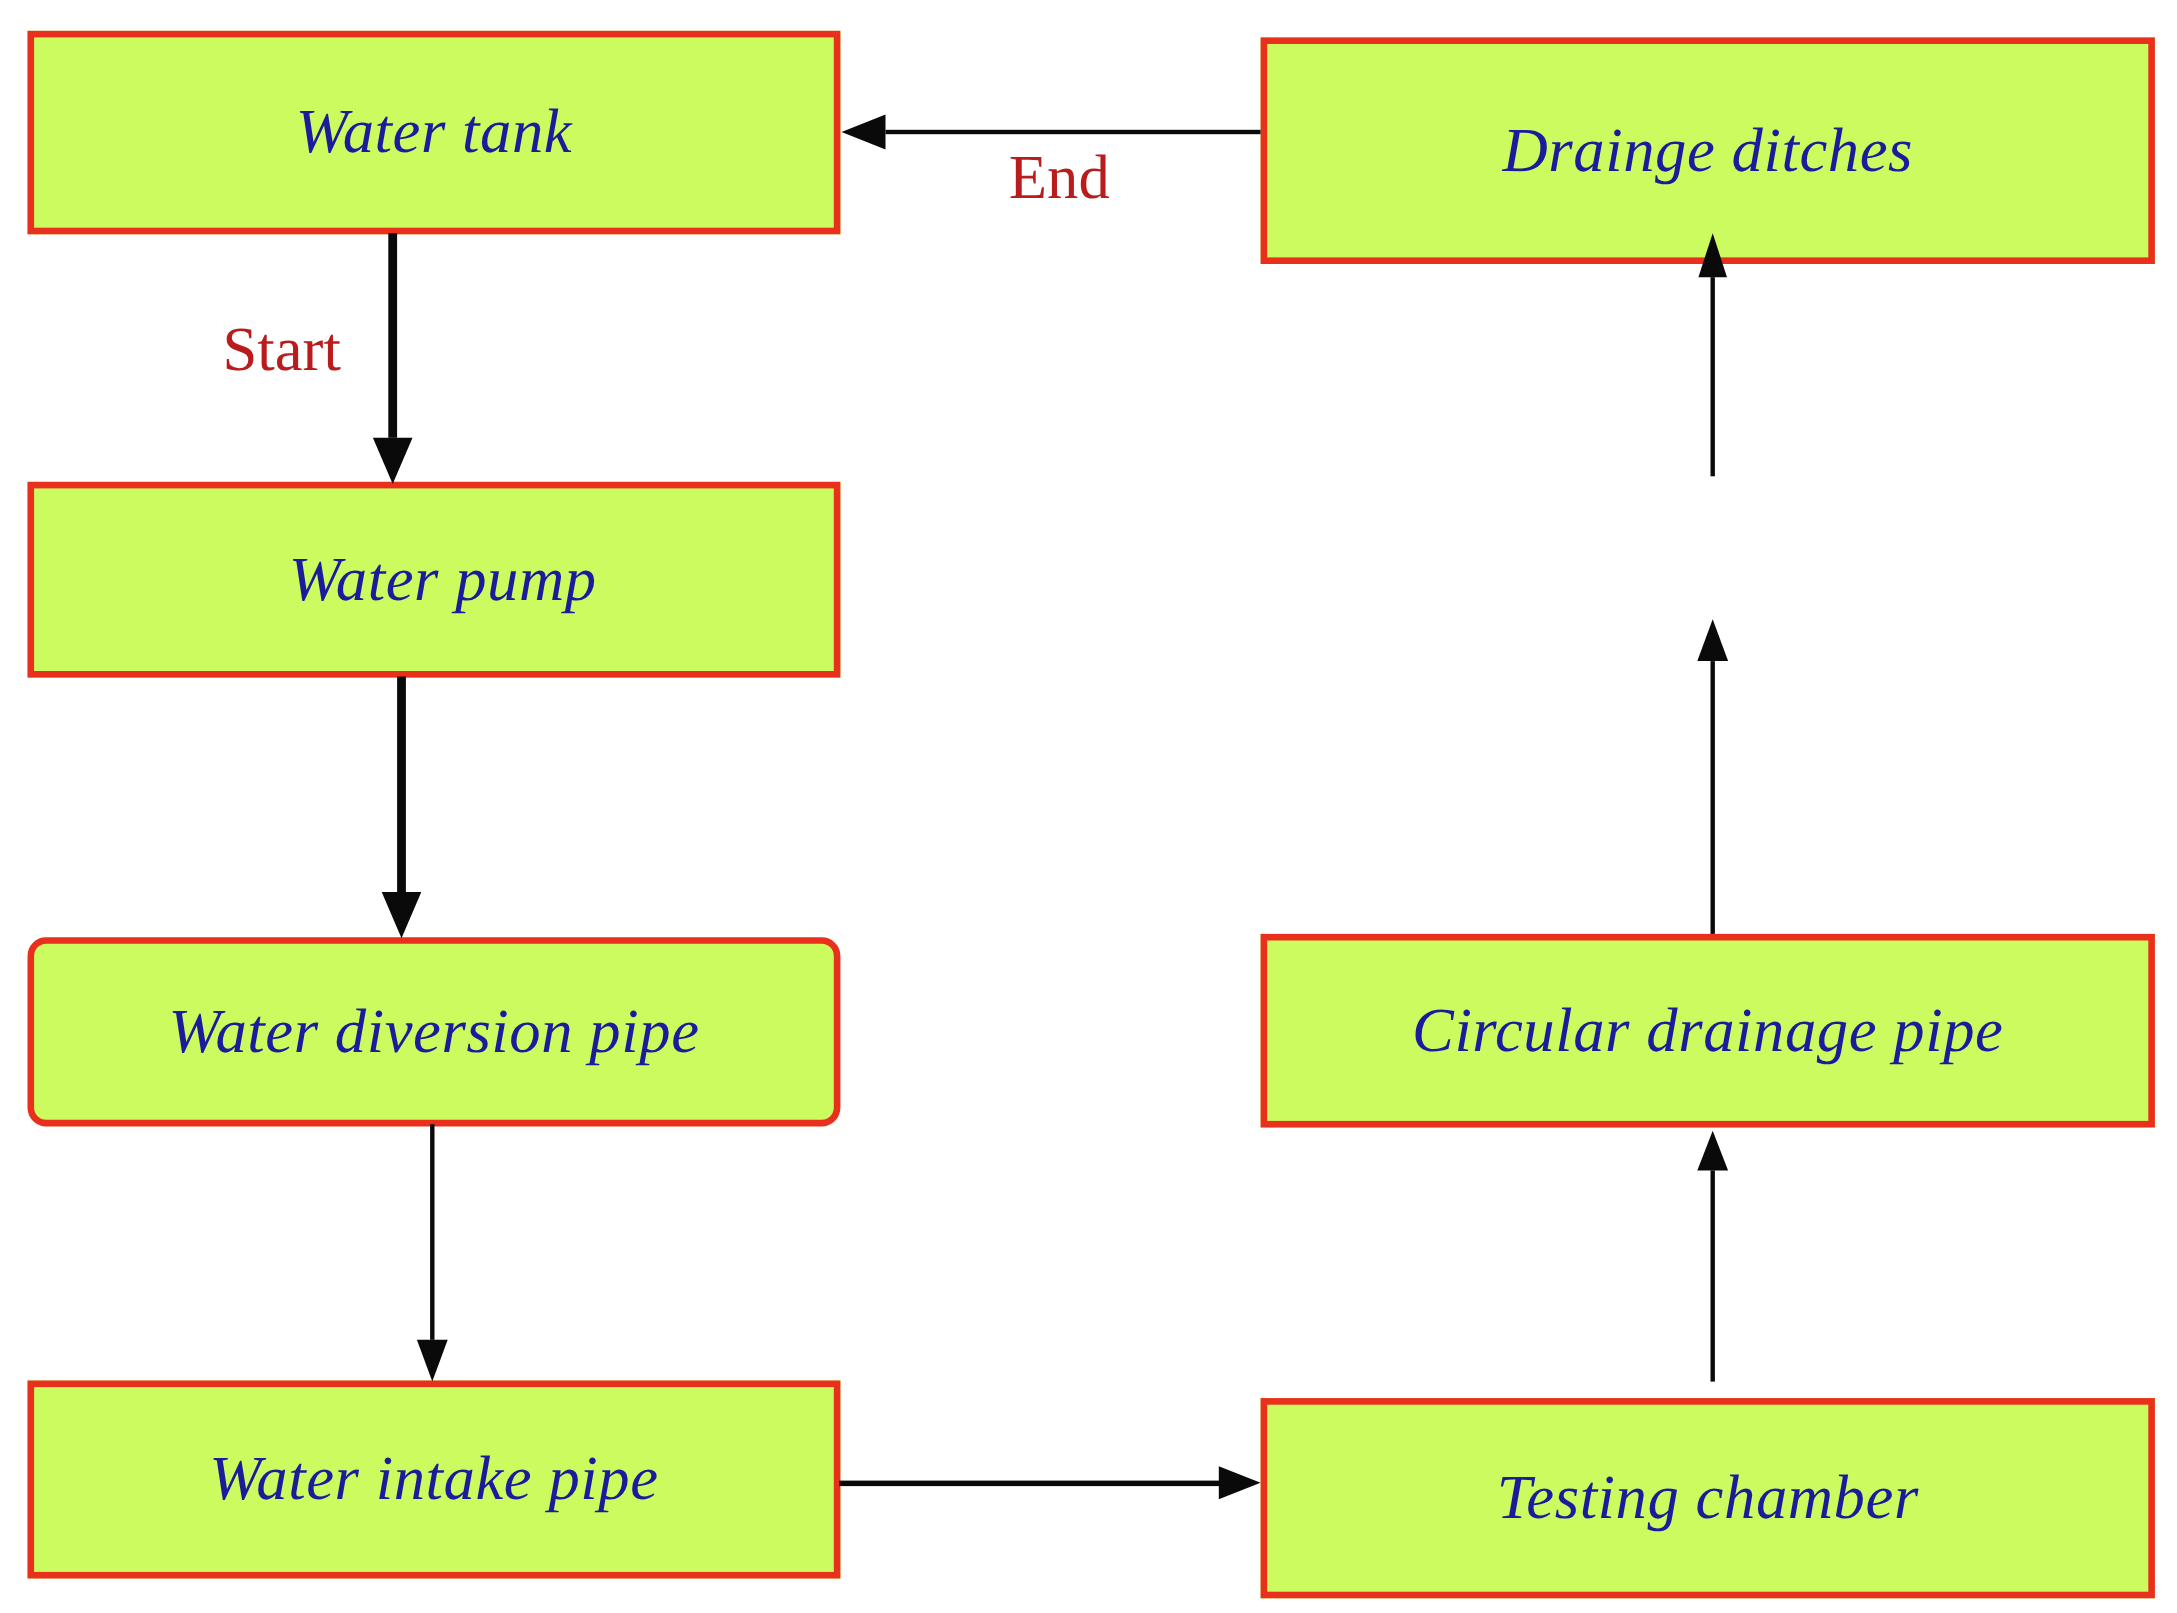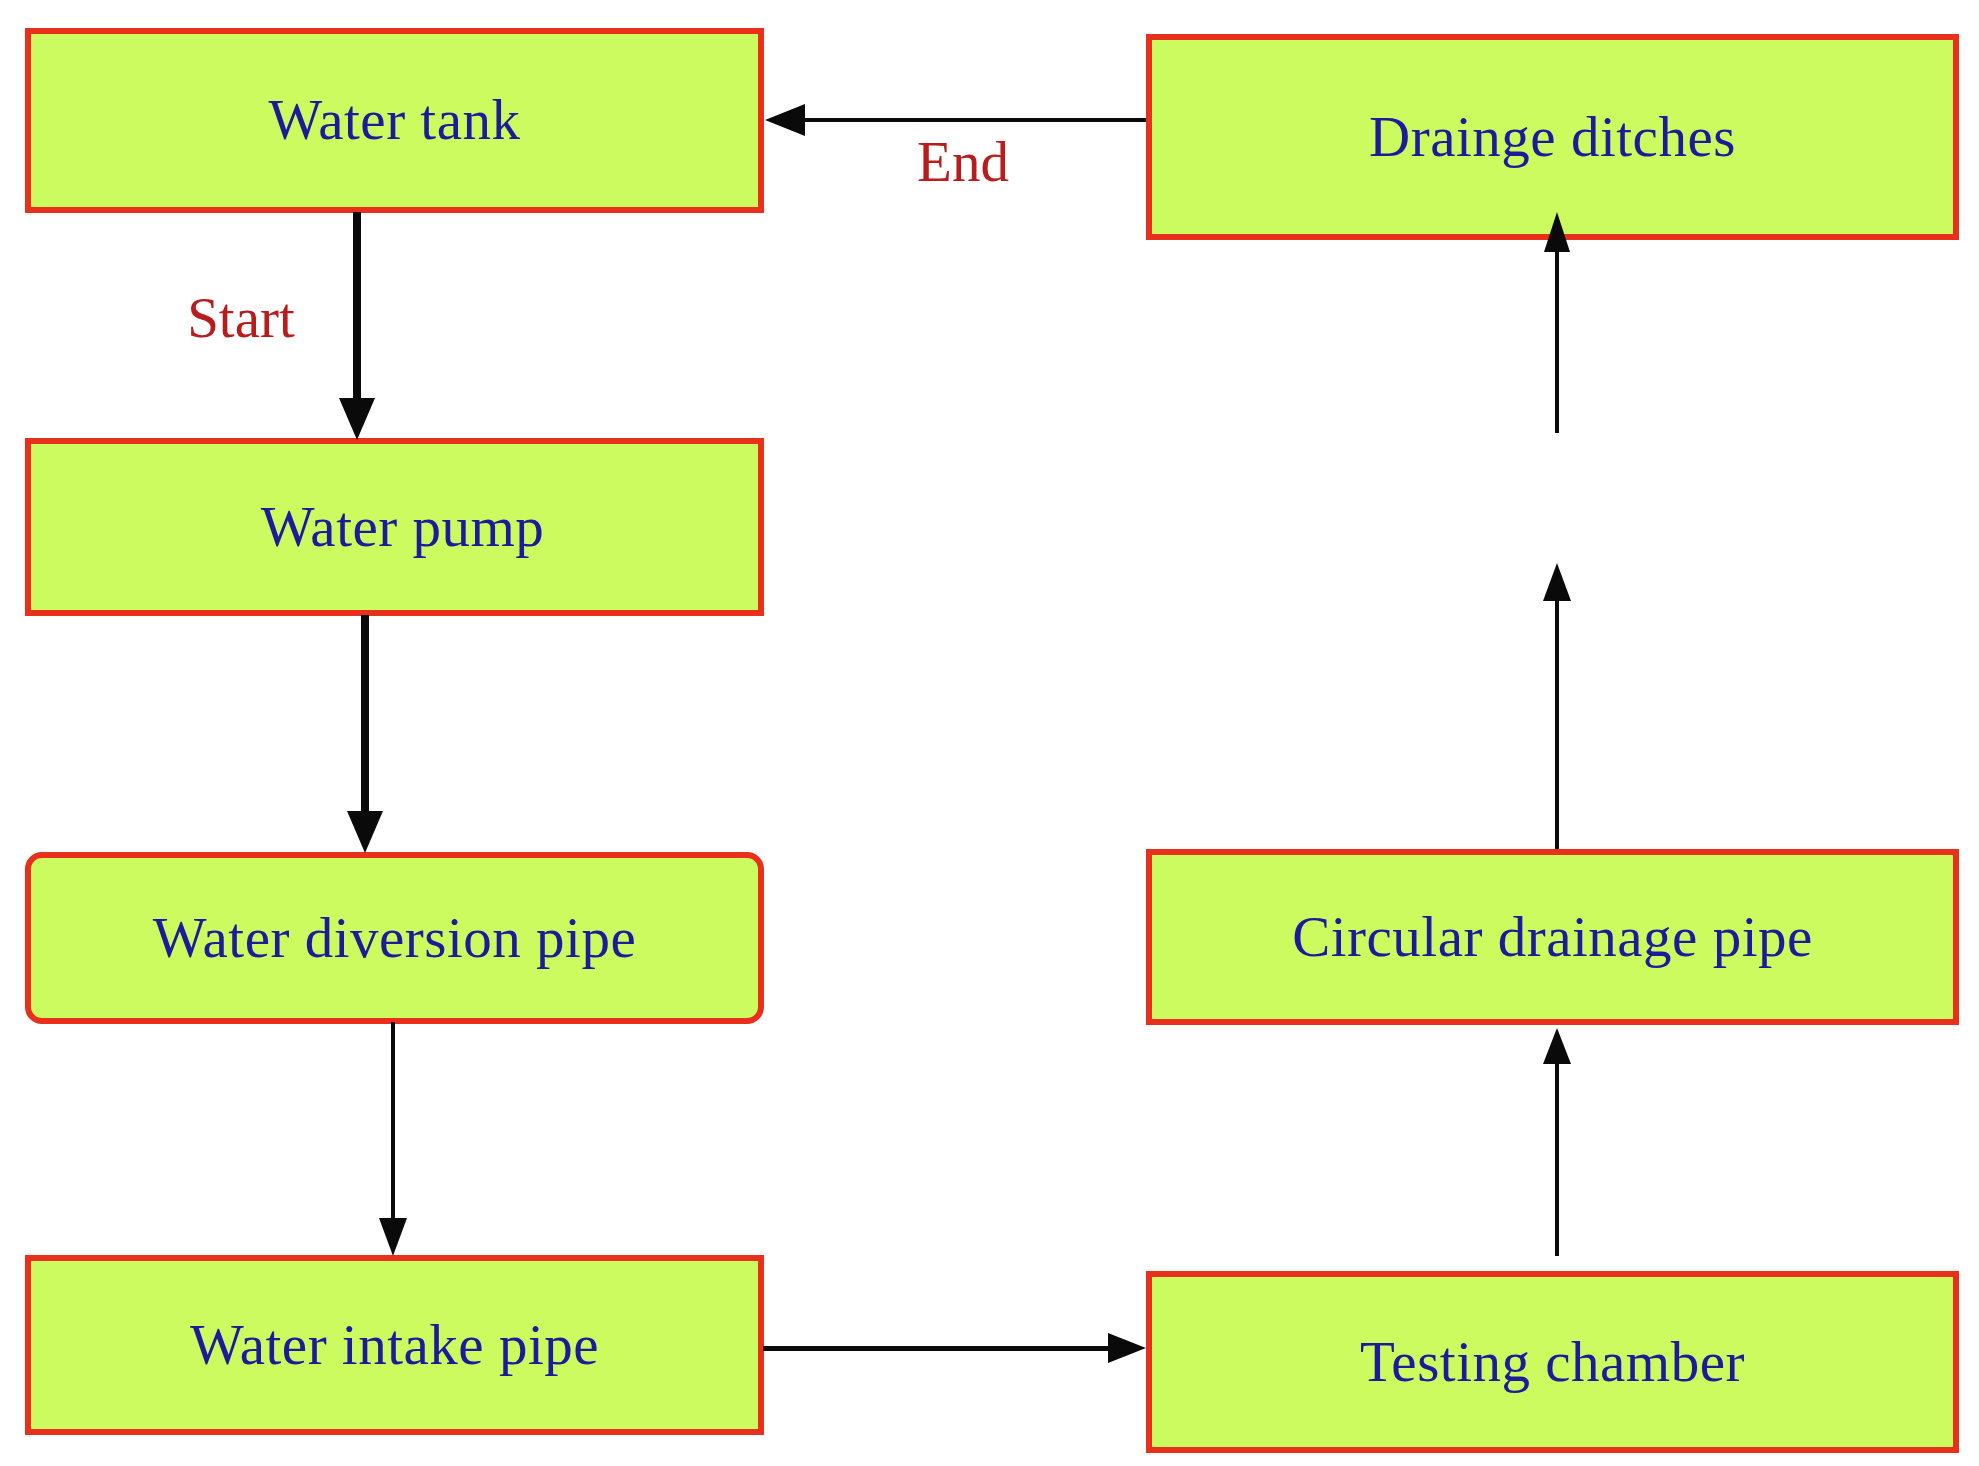--- a/index.html
+++ b/index.html
@@ -23,40 +23,41 @@
     border: 6px solid #e8301c;
     color: #1b1b9c;
     font-size: 57px;
     line-height: 1.02;
     display: flex;
     align-items: center;
     justify-content: center;
     text-align: center;
     white-space: pre-line;
     letter-spacing: 0.5px;
+    font-style: italic;
   }
   .node-water-tank        { left: 25px;   top: 28px;   width: 739px; height: 185px; }
   .node-water-pump        { left: 25px;   top: 438px;  width: 739px; height: 178px; padding-left: 16px; }
   .node-water-diversion   { left: 25px;   top: 852px;  width: 739px; height: 172px; border-radius: 17px; }
   .node-water-intake      { left: 25px;   top: 1255px; width: 739px; height: 180px; }
   .node-drainage-ditches  { left: 1146px; top: 34px;   width: 813px; height: 206px; }
   .node-longitudinal      { left: 1146px; top: 432px;  width: 813px; height: 130px; line-height: 1.0; }
   .node-circular          { left: 1146px; top: 849px;  width: 813px; height: 176px; }
   .node-testing           { left: 1146px; top: 1255px; width: 813px; height: 182px; margin-top: 16px; }
 
   
   .edge-label {
     position: absolute;
     width: 200px;
     text-align: center;
     color: #b91c1c;
     font-size: 57px;
     line-height: 1.05;
   }
-  .start-label { left: 141px; top: 288px; }
+  .start-label { left: 156px; top: 288px; }
   .end-label   { left: 863px; top: 132px; }
 
   
   .arrow { position: absolute; }
   .shaft-v { position: absolute; background: #0a0a0a; }
   .shaft-h { position: absolute; background: #0a0a0a; }
   .ah { position: absolute; width: 0; height: 0; }
 
   
   .a1-shaft { left: 353px; top: 212px; width: 8px; height: 186px; }

